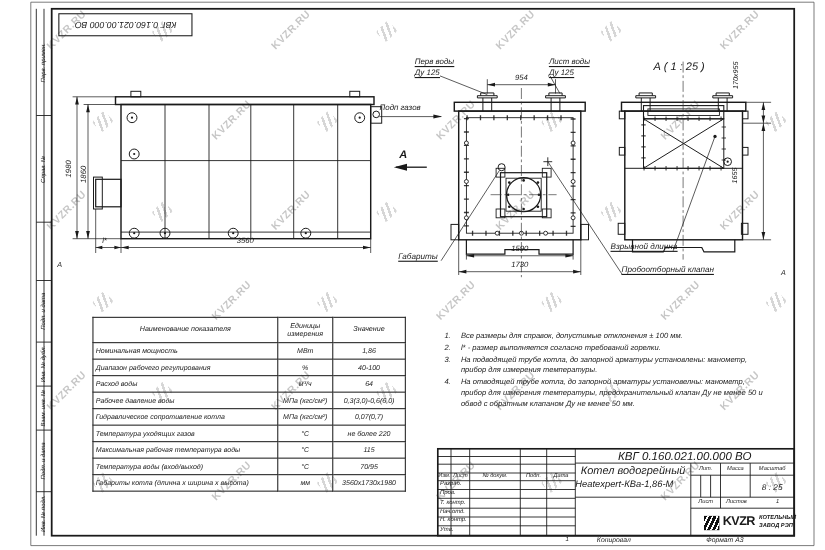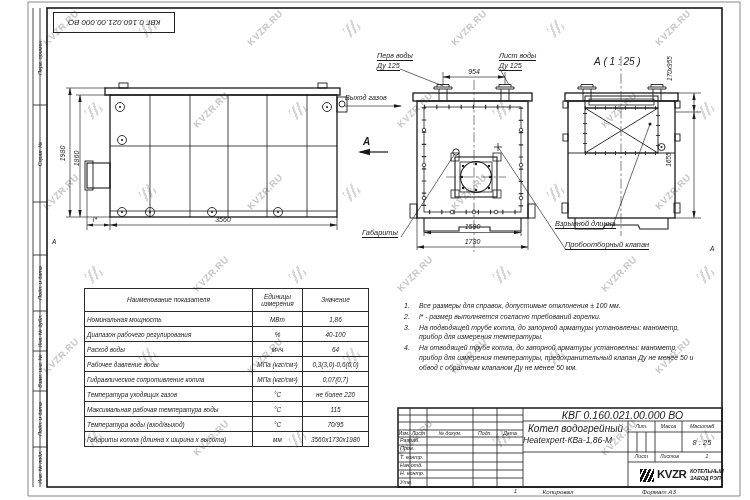--- a/index.html
+++ b/index.html
@@ -273,21 +273,21 @@
   <div class="vt" style="left:70px;top:139px;width:14px;height:38px">
       <span style="font-size:7px">1860</span>
     </div>
   <span class="t c" style="left:205px;top:216px;width:36px;font-size:7px">3560</span>
   <span class="t c" style="left:89px;top:216px;width:12px;font-size:7px">l*</span>
 
   <span class="t u" style="left:377px;top:52px;font-size:7.2px">Перв воды</span>
   <span class="t u" style="left:377px;top:62px;font-size:7.2px">Ду 125</span>
   <span class="t u" style="left:499px;top:52px;font-size:7.2px">Лист воды</span>
   <span class="t u" style="left:499px;top:62px;font-size:7.2px">Ду 125</span>
-  <span class="t" style="left:345px;top:94px;font-size:7.2px">Выход газов</span>
+  <span class="t" style="left:345px;top:94px;font-size:7.2px">Подп газов</span>
   <span class="t b" style="left:363px;top:137px;font-size:10px">А</span>
   <span class="t c" style="left:460px;top:68px;width:28px;font-size:7px">954</span>
   <span class="t c" style="left:455px;top:223px;width:35px;font-size:7px">1590</span>
   <span class="t c" style="left:455px;top:238px;width:35px;font-size:7px">1730</span>
   <span class="t u" style="left:362px;top:229px;font-size:7.4px">Габариты</span>
 
   <span class="t" style="left:594px;top:57px;font-size:10px">А ( 1 : 25 )</span>
   <div class="vt" style="left:663px;top:50px;width:13px;height:36px">
       <span style="font-size:6.5px">170х955</span>
     </div>

